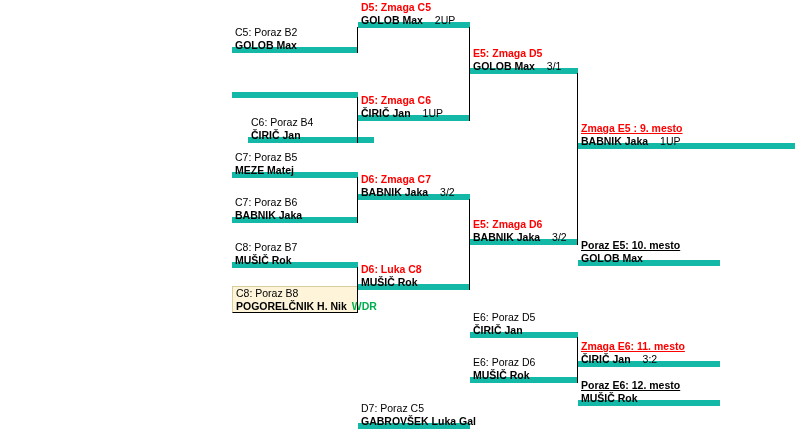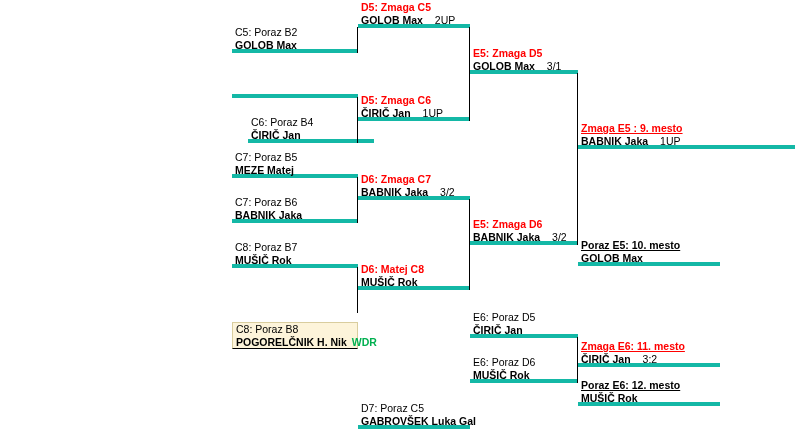--- a/index.html
+++ b/index.html
@@ -3,33 +3,32 @@
 <meta charset="utf-8">
 <style>
   html,body { margin:0; padding:0; background:#ffffff; }
   .canvas {
     position:relative; width:800px; height:436px; background:#ffffff;
     font-family:"Liberation Sans","DejaVu Sans",sans-serif;
     font-size:10.5px; color:#000; overflow:hidden;
   }
   .slot {
     position:absolute; box-sizing:border-box; height:27px;
-    padding-left:3px; border-bottom:4px solid #14b8a6;
+    padding-left:3px; border-bottom:6px solid #14b8a6;
     line-height:13px; white-space:nowrap;
   }
   .lbl  { height:13px; }
   .nm   { font-weight:700; }
   .score{ font-weight:400; margin-left:12px; }
   .win .lbl   { color:#ff0000; font-weight:700; }
   .place .lbl { font-weight:700;text-decoration:underline; }
   .slot.highlight {
     background:#fdf4da;
     border:1px solid #d9cd9e;
     border-bottom:1px solid #000;
-    margin-top:36px;
   }
   .suffix { color:#00b050; font-weight:700; margin-left:5px; }
   .vline  { position:absolute; width:1px; background:#000; }
 </style>
 </head>
 <body>
 
 <div class="canvas">
 
   <div class="slot" style="left:232px;top:26px;width:126px">
@@ -74,21 +73,21 @@
     <div class="lbl">D5: Zmaga C6</div>
     <div class="nm"><span>ČIRIČ Jan</span><span class="score">1UP</span></div>
   </div>
 
   <div class="slot win" style="left:358px;top:173px;width:112px">
     <div class="lbl">D6: Zmaga C7</div>
     <div class="nm"><span>BABNIK Jaka</span><span class="score">3/2</span></div>
   </div>
 
   <div class="slot win" style="left:358px;top:263px;width:112px">
-    <div class="lbl">D6: Matej C8</div>
+    <div class="lbl">D6: Luka C8</div>
     <div class="nm"><span>MUŠIČ Rok</span></div>
   </div>
 
   <div class="slot win" style="left:470px;top:47px;width:108px">
     <div class="lbl">E5: Zmaga D5</div>
     <div class="nm"><span>GOLOB Max</span><span class="score">3/1</span></div>
   </div>
 
   <div class="slot win" style="left:470px;top:218px;width:108px">
     <div class="lbl">E5: Zmaga D6</div>

